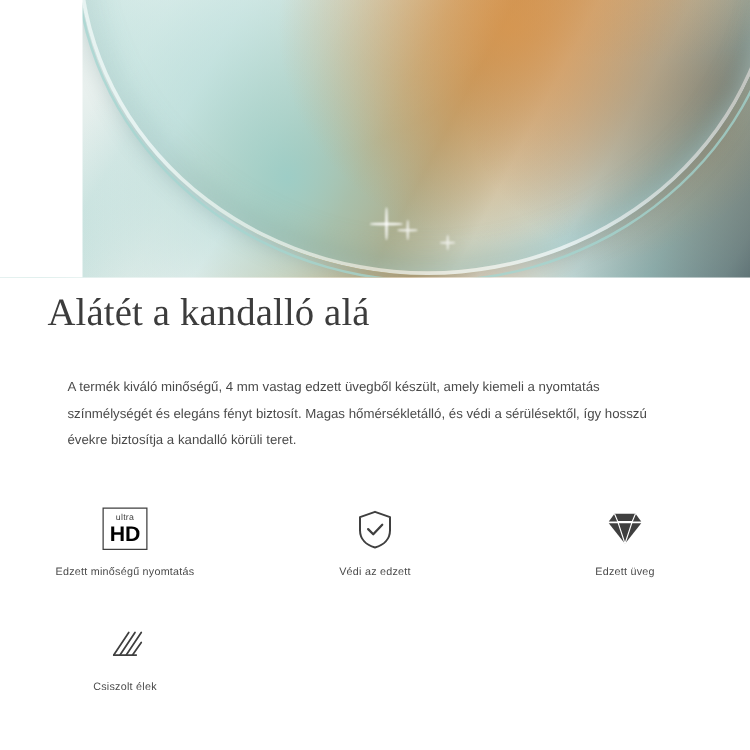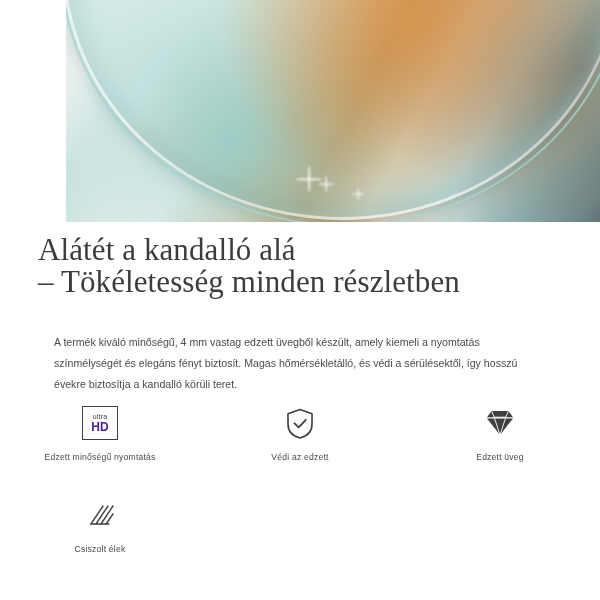--- a/index.html
+++ b/index.html
@@ -236,23 +236,23 @@
     align-items: center;
     justify-content: center;
     line-height: 1;
   }
   .ultrahd-box .u1 {
     font-size: 7px;
     color: #3f3f3f;
     letter-spacing: 0.2px;
   }
   .ultrahd-box .u2 {
-    font-size: 12px;
+    font-size: 17px;
     font-weight: bold;
-    color: #4c1d95;
+    color: #000000;
     margin-top: 1px;
   }
 </style>
 </head>
 <body>
 
 <div class="page">
 
   <div class="hero">
     <div class="hero-bg"></div>
@@ -266,21 +266,20 @@
       <div class="sparkle s2"></div>
       <div class="sparkle s3"></div>
     </div>
     <div class="hero-mask-left"></div>
     <div class="hero-mask-right"></div>
   </div>
 
   <div class="content">
     <h1 class="headline">
       <span>Alátét a kandalló alá</span>
-      <span class="line2">– Tökéletesség minden részletben</span>
     </h1>
     <p class="body-copy">A termék kiváló minőségű, 4 mm vastag edzett üvegből készült, amely kiemeli a nyomtatás színmélységét és elegáns fényt biztosít. Magas hőmérsékletálló, és védi a sérülésektől, így hosszú évekre biztosítja a kandalló körüli teret.</p>
   </div>
 
   <div class="features">
 
 
     <div class="feature">
       <div class="feature-icon">
         <div class="ultrahd-box">

